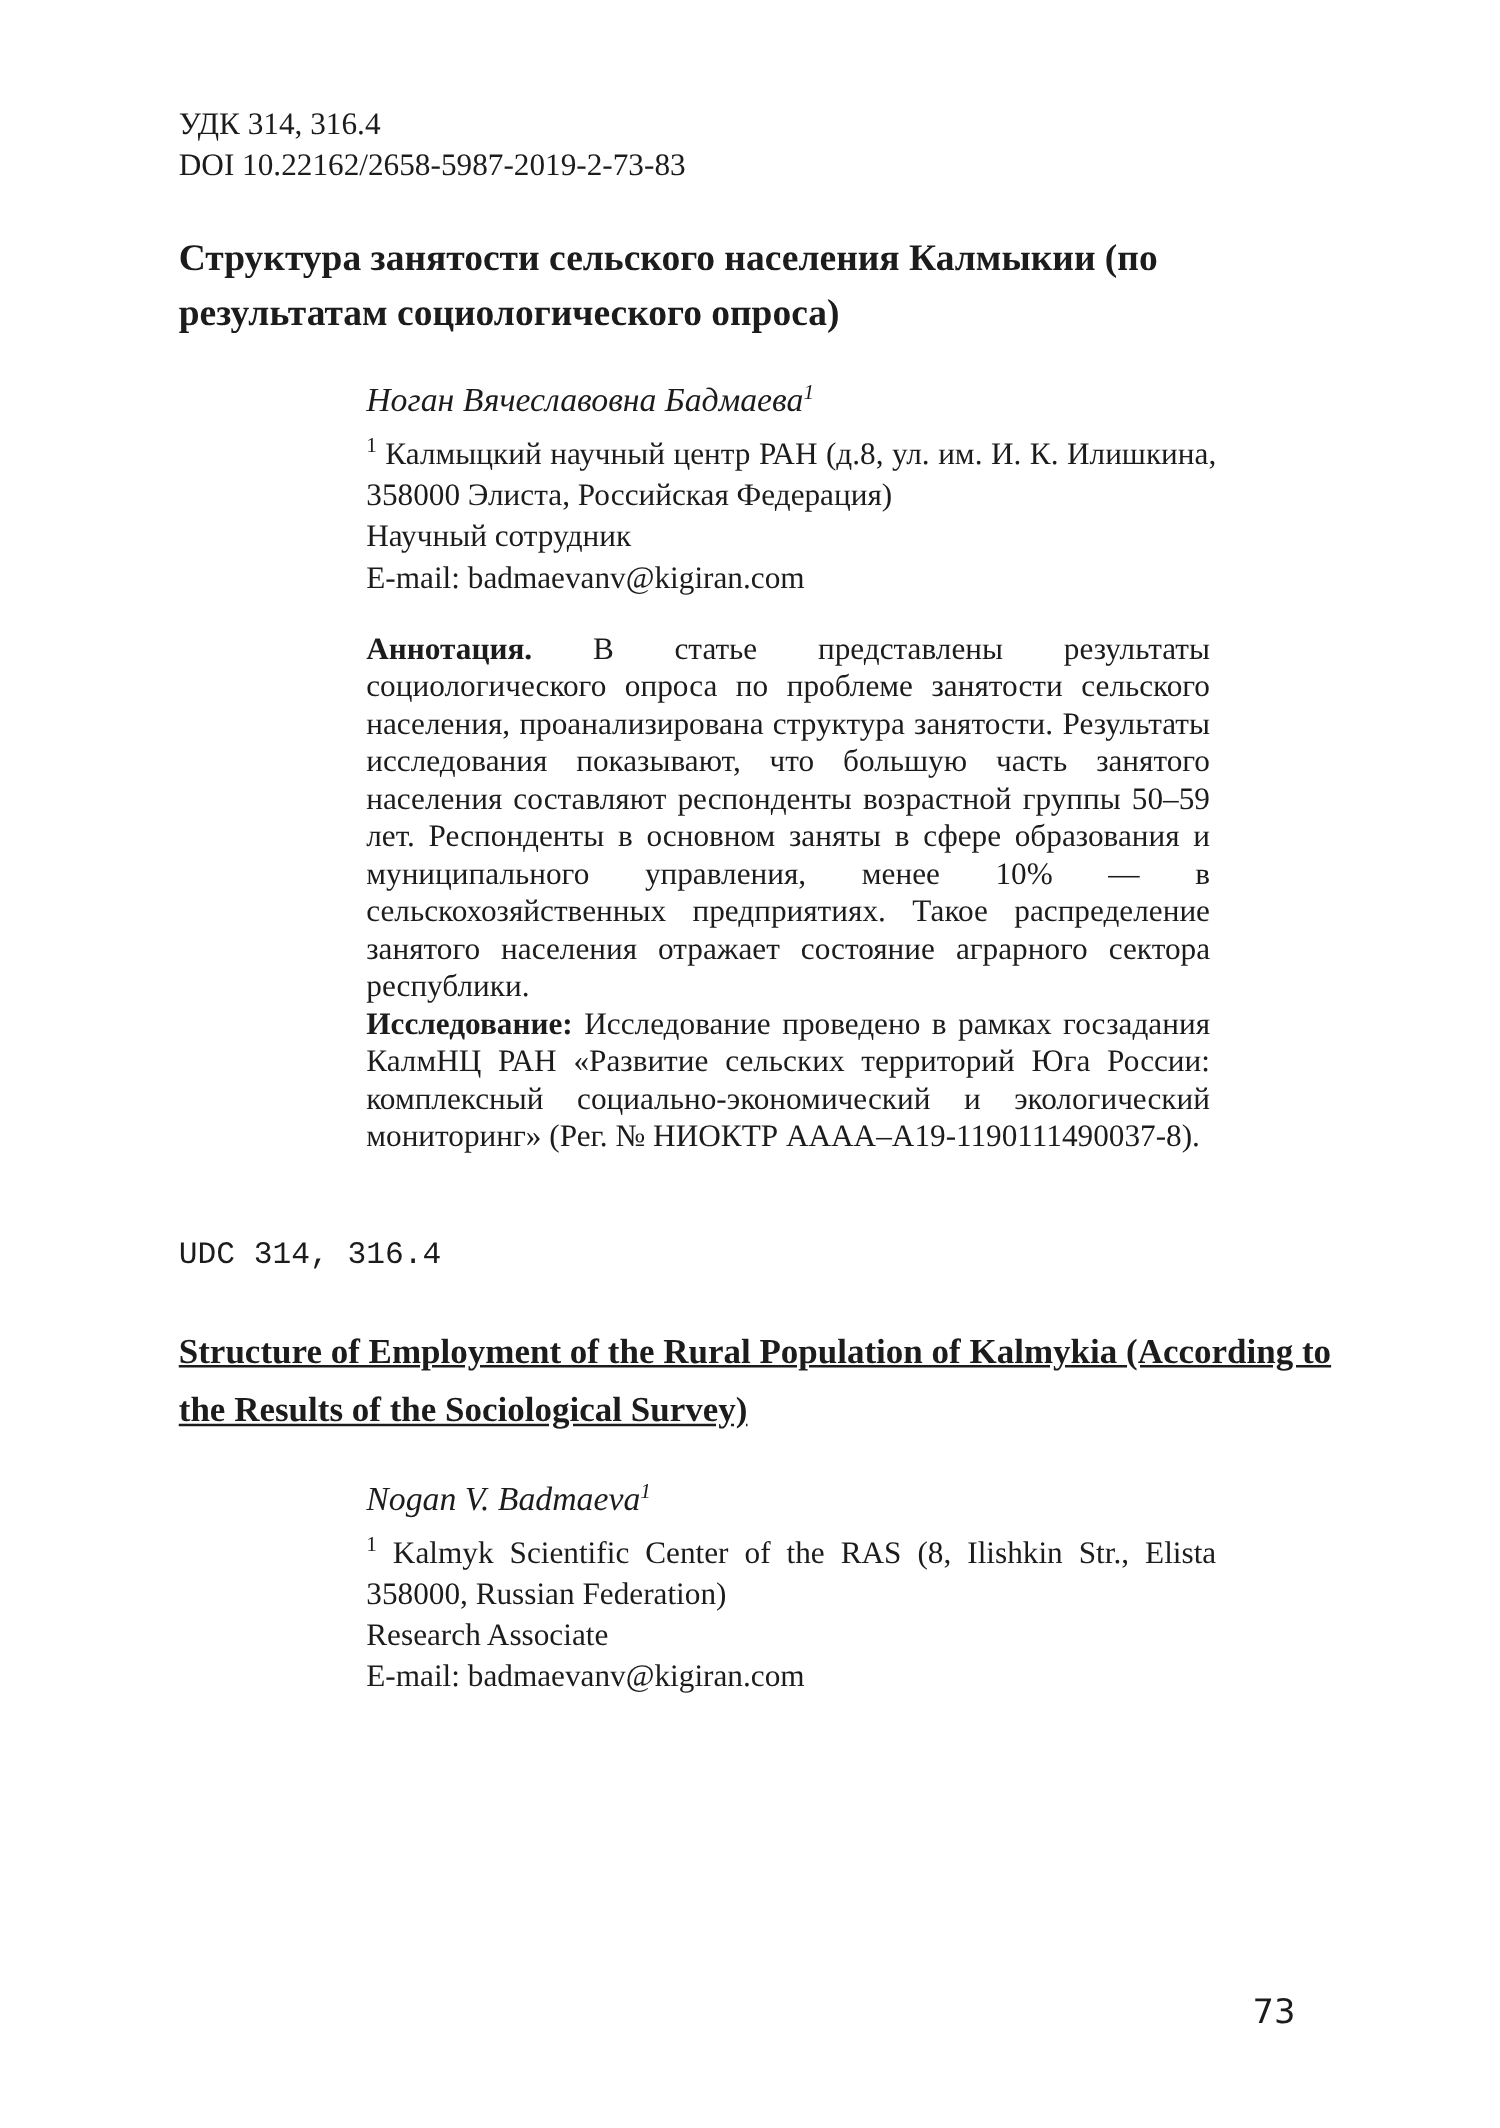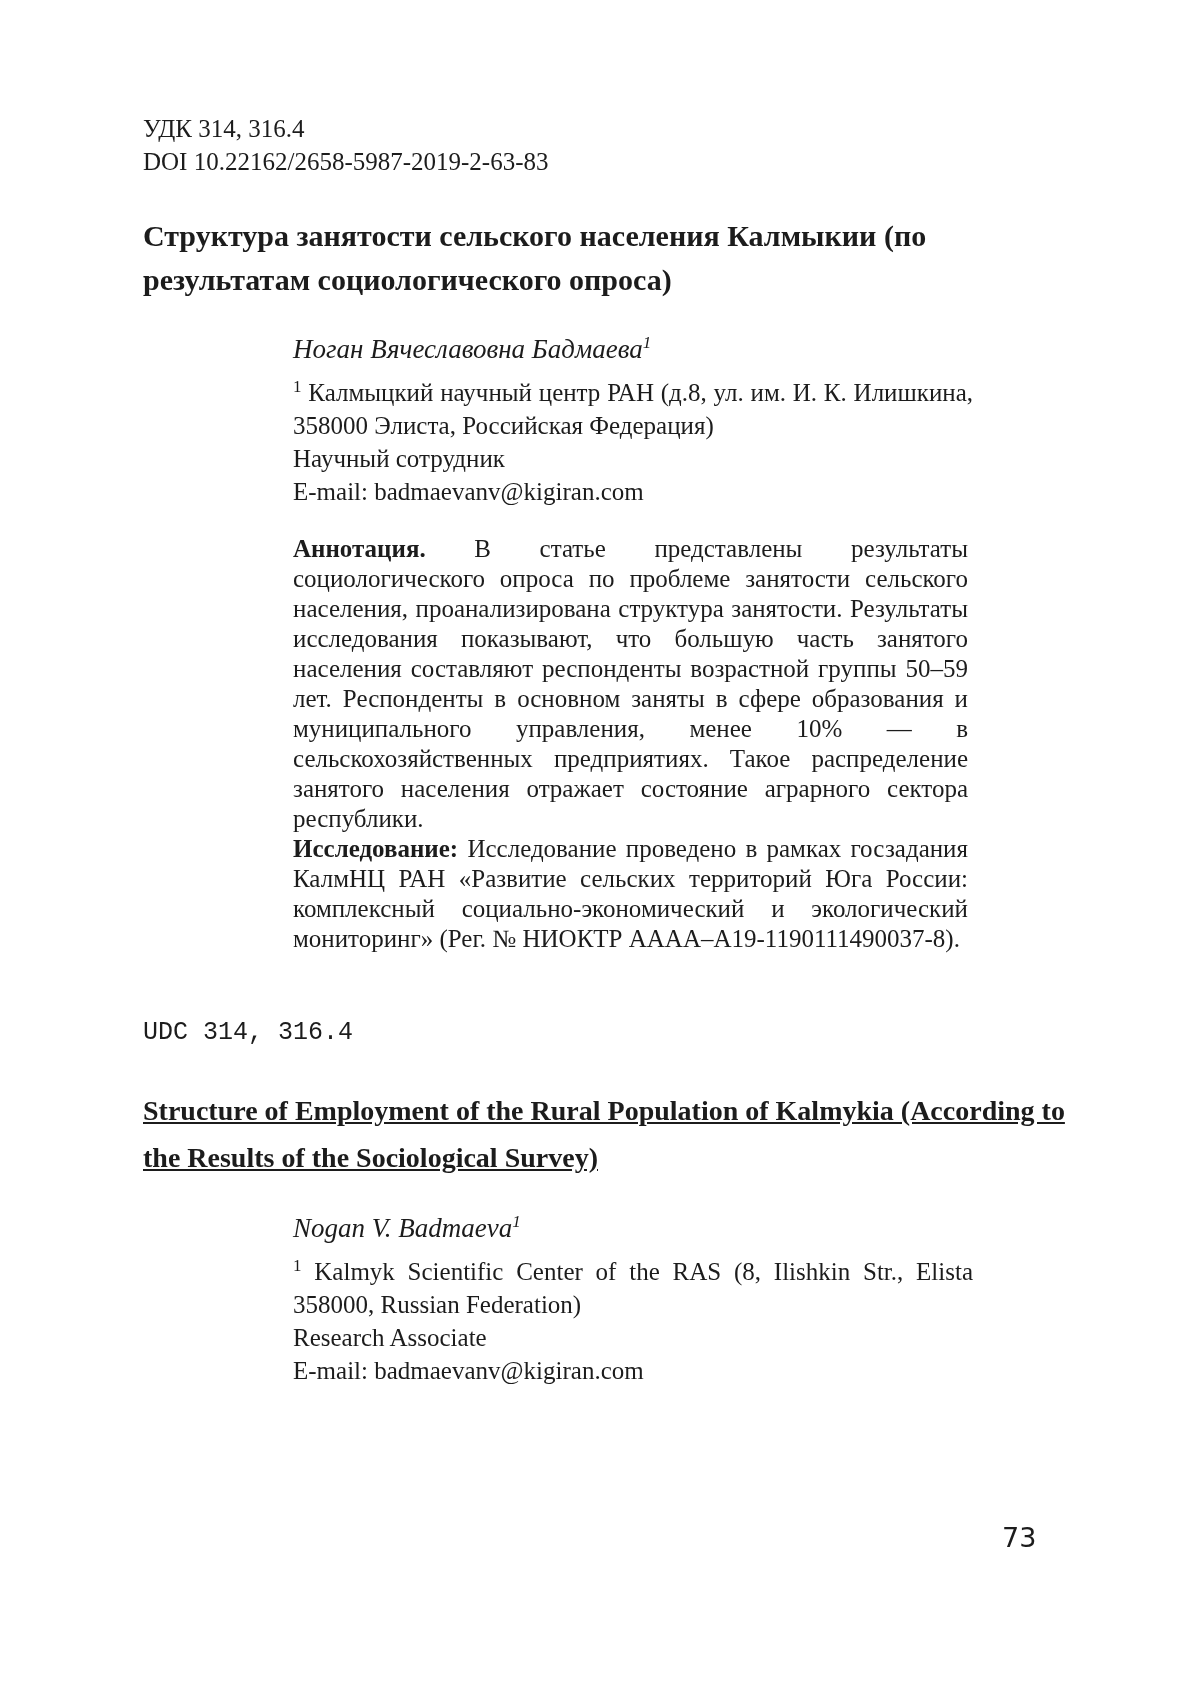--- a/index.html
+++ b/index.html
@@ -6,21 +6,21 @@
     margin: 0;
     padding: 0;
     background: #ffffff;
   }
   .page {
     position: relative;
     width: 1200px;
     height: 1702px;
     background: #ffffff;
     box-sizing: border-box;
-    padding: 112px 135px 0 143px;
+    padding: 83px 135px 0 143px;
     font-family: "Liberation Serif", "DejaVu Serif", serif;
     color: #1c1c1c;
     overflow: hidden;
   }
   .meta-line {
     font-size: 25px;
     line-height: 33px;
     margin: 0;
   }
   .title-ru {
@@ -71,33 +71,33 @@
   .abstract .lbl {
     font-weight: bold;
   }
   .udc-en {
     margin-top: 62px;
     font-family: Liberation Mono, monospace;
   }
   .page-number {
     position: absolute;
     left: 1002px;
-    top: 1522px;
+    top: 1594px;
     font-family: "DejaVu Sans", "Liberation Sans", sans-serif;
     font-size: 27px;
     color: #1c1c1c;
   }
 </style>
 </head>
 <body>
 
 <div class="page">
 
   <p class="meta-line">УДК 314, 316.4</p>
-  <p class="meta-line">DOI 10.22162/2658-5987-2019-2-63-83</p>
+  <p class="meta-line">DOI 10.22162/2658-5987-2019-2-73-83</p>
 
   <h1 class="title-ru">Структура занятости сельского населения Калмыкии (по результатам социологического опроса)</h1>
 
   <p class="author-line"><span>Ноган Вячеславовна Бадмаева</span><sup>1</sup></p>
 
   <p class="affil"><sup>1</sup> <span>Калмыцкий научный центр РАН (д.8, ул. им. И. К. Илишкина, 358000 Элиста, Российская Федерация)</span></p>
   <p class="affil-plain">Научный сотрудник</p>
   <p class="affil-plain">E-mail: badmaevanv@kigiran.com</p>
 
   <div class="abstract">

